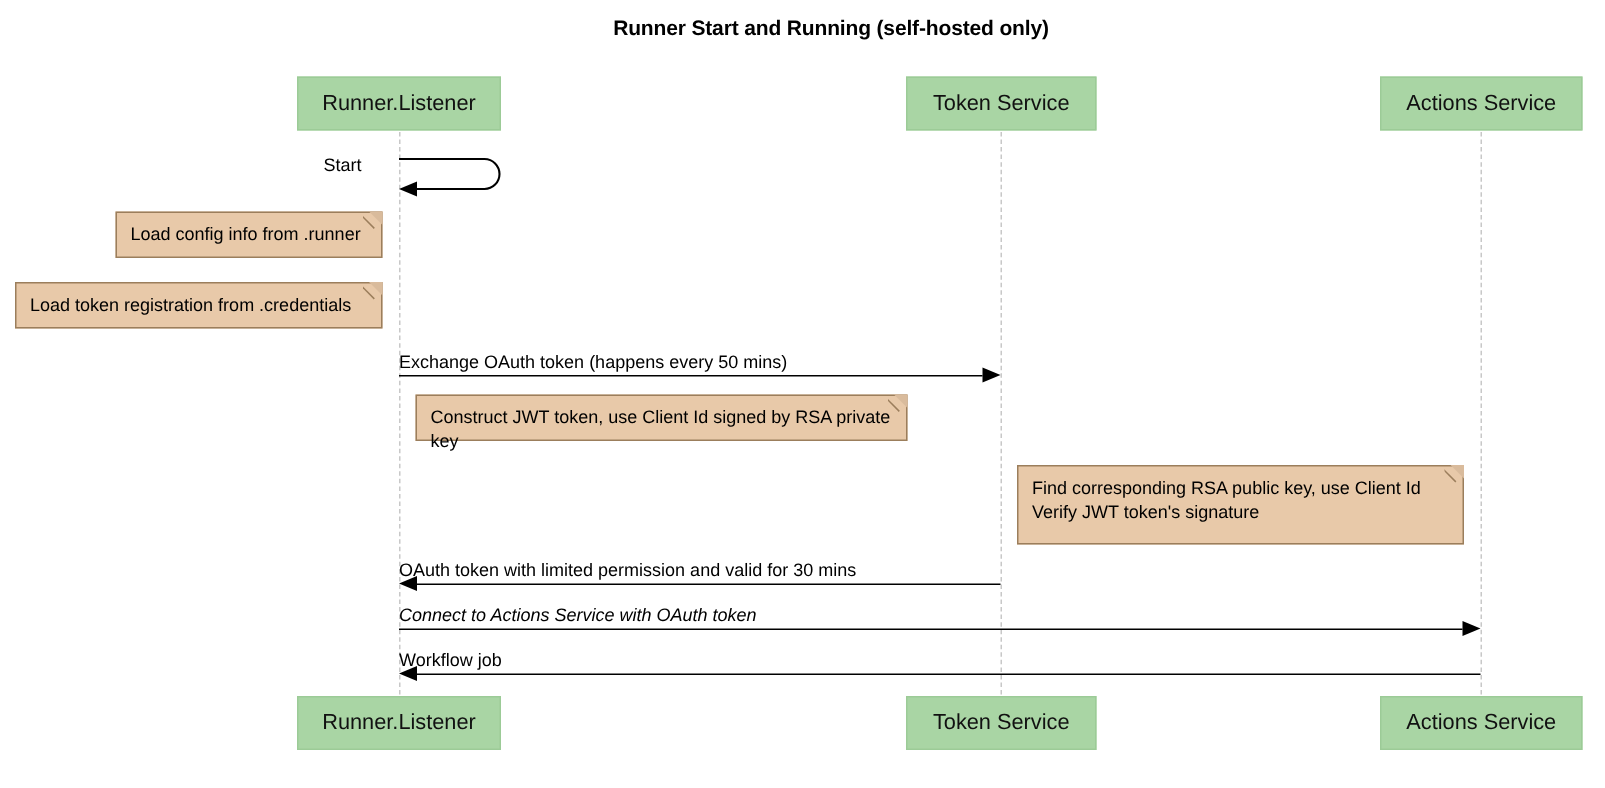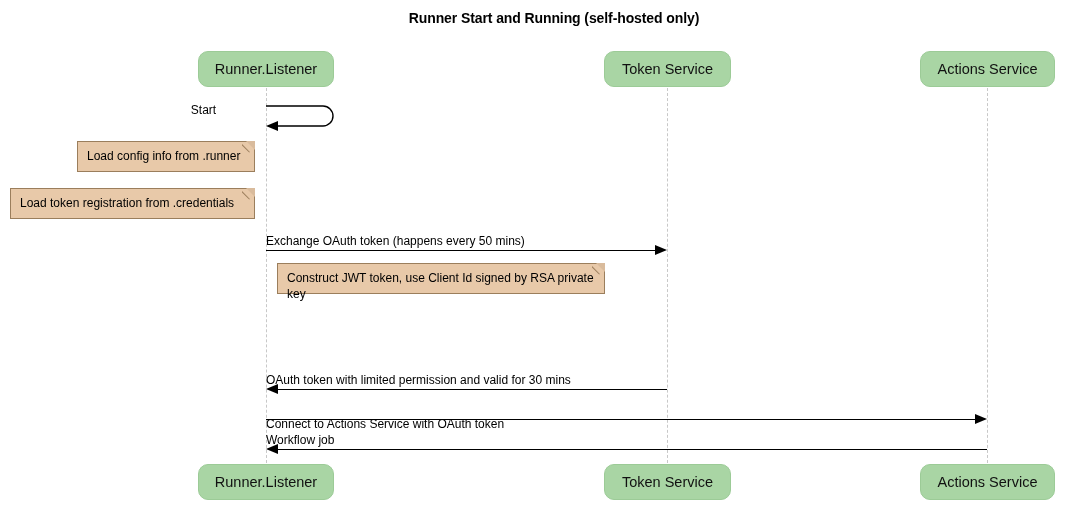--- a/index.html
+++ b/index.html
@@ -36,21 +36,21 @@
     top: 88px;
     height: 375px;
   }
 
   
   .participant {
     position: absolute;
     height: 36px;
     background: #a9d5a4;
     border: 1px solid #9ccb97;
-    border-radius: 10px;
+    border-radius: 0;
     display: flex;
     align-items: center;
     justify-content: center;
     color: #111111;
     font-size: 14.5px;
     box-sizing: border-box;
   }
 
   
   .note {
@@ -114,21 +114,21 @@
     border-bottom: 5.5px solid transparent;
     border-right: 12px solid #000000;
   }
   .msg-label {
     position: absolute;
     font-size: 12px;
     color: #000000;
     white-space: nowrap;
   }
   .msg-label.center { text-align: left; }
-  .msg-label.right  { text-align: center; }
+  .msg-label.right  { text-align: right; }
 
   .selfloop { position: absolute; }
 </style>
 </head>
 <body>
 
 <div id="diagram">
 
   <div id="title">Runner Start and Running (self-hosted only)</div>
 
@@ -179,26 +179,32 @@
   <div class="msg-label center" style="left:266px; top:234px; width:401px;">Exchange OAuth token (happens every 50 mins)</div>
   <div class="msg-line" style="left:266px; top:250px; width:389px;"></div>
   <div class="arrowhead arrow-right" style="left:655px; top:244.5px;"></div>
 
   <div class="note" style="left:277px; top:263px; width:328px; height:31px;">
     <div class="fold"></div>
     <div class="foldline"></div>
     <div class="note-text">Construct JWT token, use Client Id signed by RSA private key</div>
   </div>
 
+  <div class="note" style="left:678px; top:310px; width:298px; height:53px;">
+    <div class="fold"></div>
+    <div class="foldline"></div>
+    <div class="note-text">Find corresponding RSA public key, use Client Id
+Verify JWT token's signature</div>
+  </div>
 
   <div class="msg-label center" style="left:266px; top:373px; width:401px;">OAuth token with limited permission and valid for 30 mins</div>
   <div class="msg-line" style="left:278px; top:389px; width:389px;"></div>
   <div class="arrowhead arrow-left" style="left:266px; top:383.5px;"></div>
 
-  <div class="msg-label center" style="left:266px; top:417px; width:721px;">Connect to Actions Service with OAuth token</div>
+  <div class="msg-label center" style="left:266px; top:403px; width:721px;font-style:italic;">Connect to Actions Service with OAuth token</div>
   <div class="msg-line" style="left:266px; top:419px; width:709px;"></div>
   <div class="arrowhead arrow-right" style="left:975px; top:413.5px;"></div>
 
   <div class="msg-label center" style="left:266px; top:433px; width:721px;">Workflow job</div>
   <div class="msg-line" style="left:278px; top:449px; width:709px;"></div>
   <div class="arrowhead arrow-left" style="left:266px; top:443.5px;"></div>
 
 </div>
 
 </body></html>

